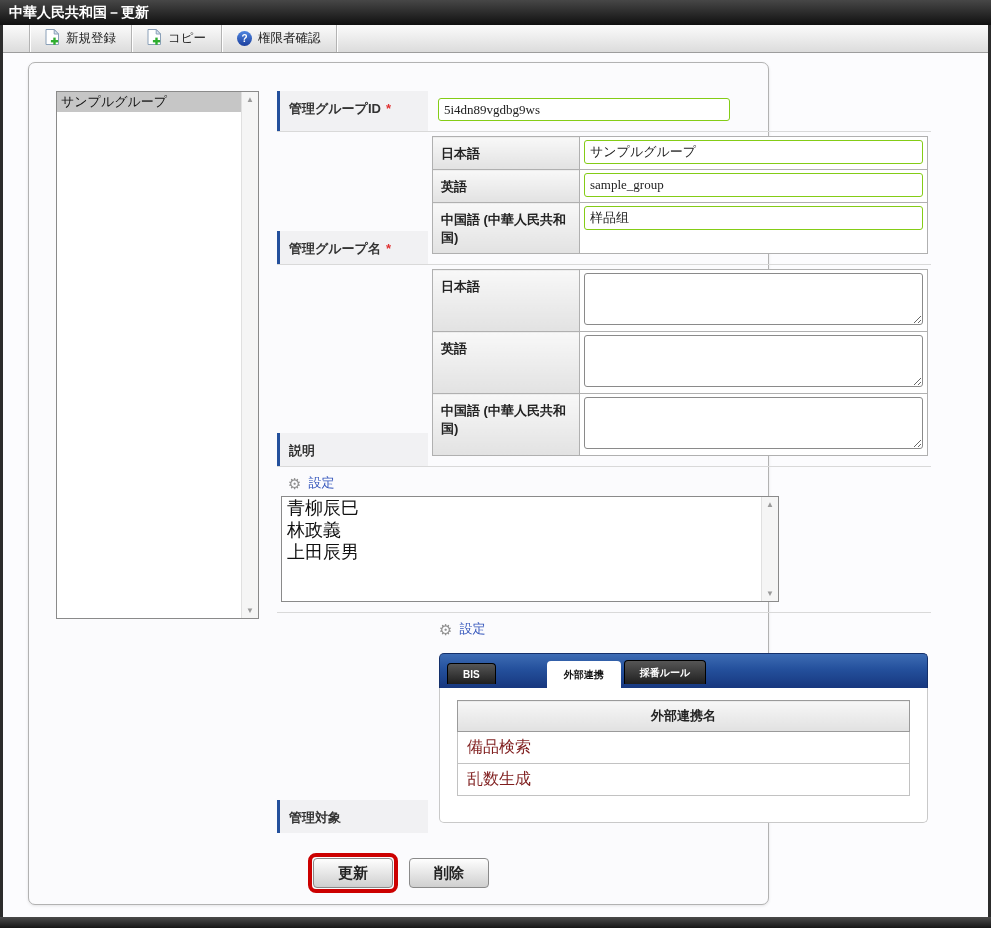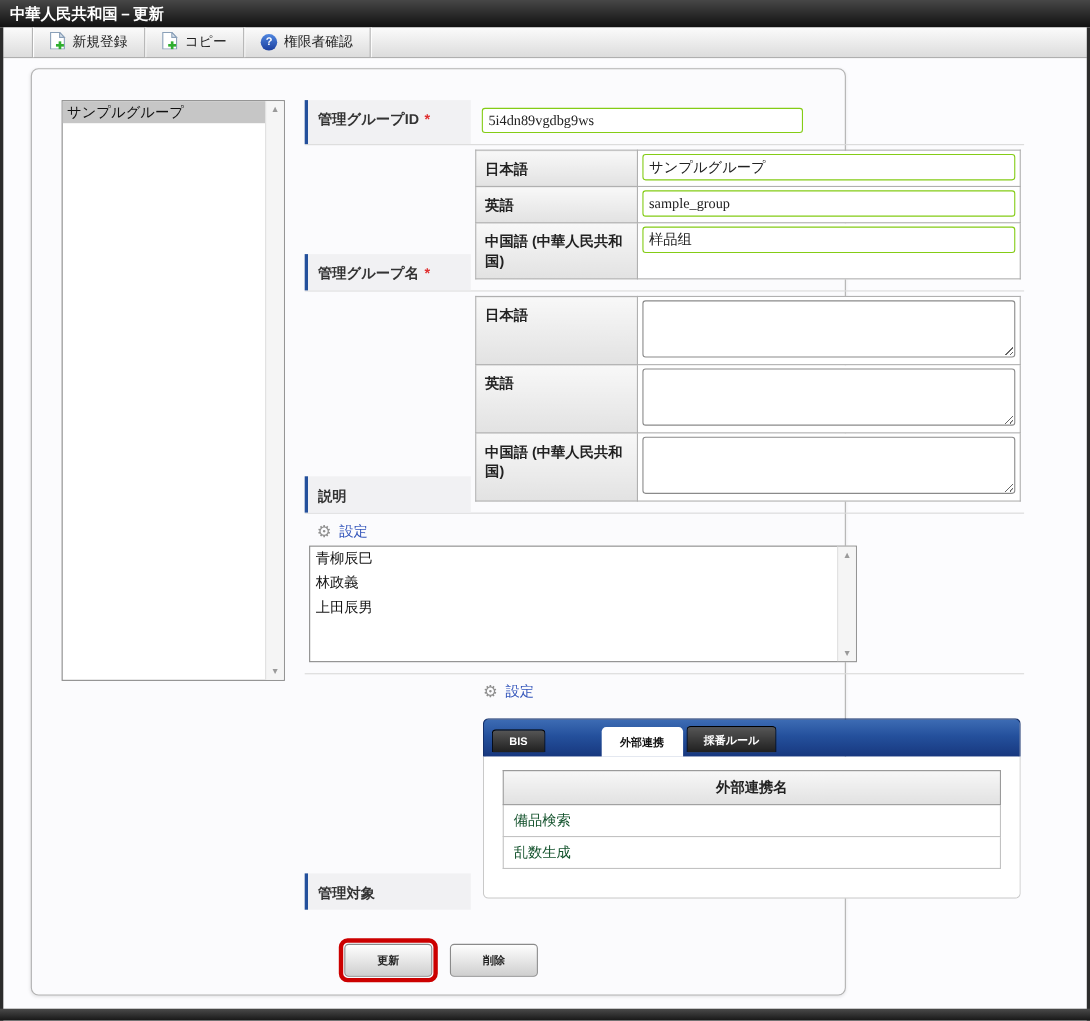--- a/index.html
+++ b/index.html
@@ -98,21 +98,21 @@
     display: flex; align-items: center; gap: 7px;
     margin: 4px 0 3px 7px; height: 20px;
   }
   .gear-glyph { font-size: 15px; color: #8f8f8f; line-height: 1; }
   .setlink { font-size: 13px; color: #3355bb; cursor: pointer; }
   .memberbox {
     position: relative; width: 498px; height: 106px;
     background: #fff; border: 1px solid #8a8a8a; margin-top: 1px;
   }
   .memberbox .member {
-    font-size: 13px; color: #111; line-height: 22px; padding: 0 5px; margin-right: 17px;
+    font-size: 18px; color: #111; line-height: 22px; padding: 0 5px; margin-right: 17px;
   }
   
   .tabwidget { width: 489px; margin: 14px 0 0 7px; }
   .tabbar {
     height: 35px; border-radius: 5px 5px 0 0;
     background: linear-gradient(#3d6cb4 0%, #24509c 45%, #17377e 100%);
     border: 1px solid #14306b; border-bottom: none;
     display: flex; align-items: flex-end; padding: 0 0 0 7px;
   }
   .tab {
@@ -128,28 +128,28 @@
   .tabbody {
     background: #fff; border: 1px solid #c9c9c9; border-top: none;
     border-radius: 0 0 5px 5px; padding: 12px 17px 26px 17px;
   }
   table.ext { border-collapse: collapse; width: 100%; }
   th.ext-head {
     background: linear-gradient(#f7f7f7, #e1e1e1);
     border: 1px solid #9a9a9a; font-size: 13px; font-weight: bold; color: #222;
     text-align: center; padding: 6px 4px;
   }
-  td.ext-cell { border: 1px solid #c2c2c2; font-size: 13px; color: #14532d; padding: 5px 9px; background: #fff; }
+  td.ext-cell { border: 1px solid #c2c2c2; font-size: 16px; color: #7f1d1d; padding: 5px 9px; background: #fff; }
   
   .actions {
     position: absolute; left: 0; right: 0; top: 790px;
     display: flex; justify-content: center; align-items: center; gap: 11px;
   }
   .btn {
-    width: 80px; height: 30px; font-size: 10px; font-weight: bold; color: #222;
+    width: 80px; height: 30px; font-size: 15px; font-weight: bold; color: #222;
     background: linear-gradient(#fefefe, #cfcfcf);
     border: 1px solid #8a8a8a; border-radius: 4px; cursor: pointer;
     font-family: "Liberation Sans", "DejaVu Sans", sans-serif;
   }
   .annotation {
     border: 4px solid #cc0000; border-radius: 8px; padding: 1px;
     display: inline-flex;
   }
   .arrow { cursor: default; }
 </style>

